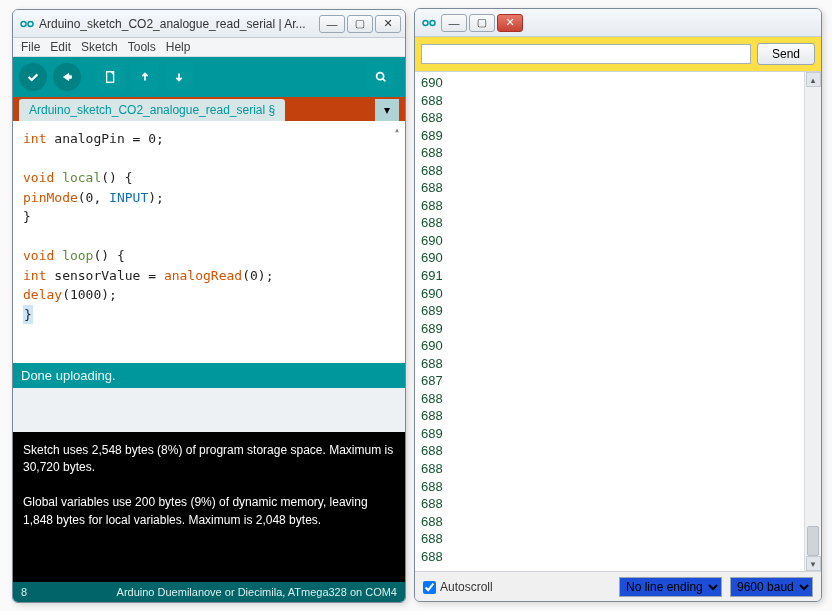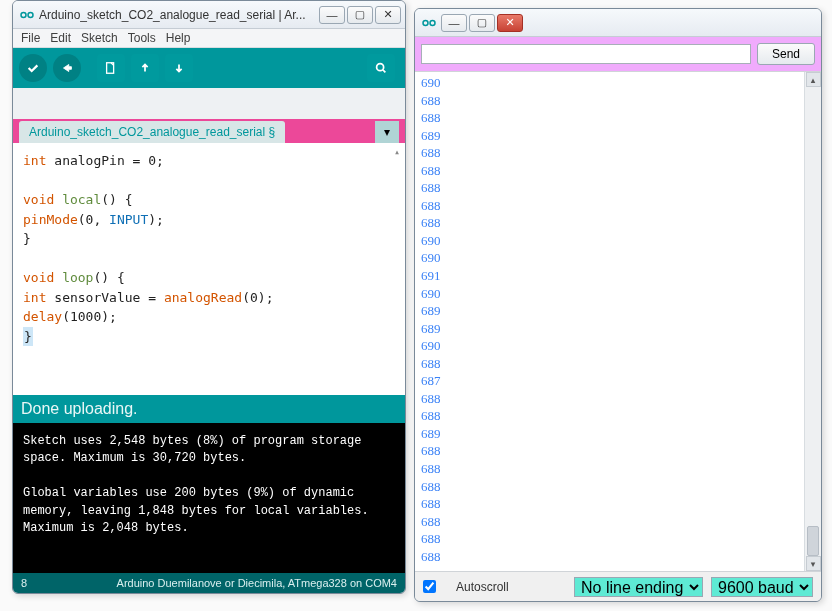--- a/index.html
+++ b/index.html
@@ -73,96 +73,96 @@
   .tbtn {
     width:28px;height:28px;border-radius:14px;
     background:#008184;
     display:flex;align-items:center;justify-content:center;
     margin-right:4px;
   }
   .tbtn.square{ border-radius:4px; background:#009a9e;}
   .toolbar .spacer{flex:1}
   .tbtn svg{width:14px;height:14px;fill:#fff;stroke:#fff}
   .tabbar{
-    background:#ec4899;
+    background:#c2410c;
     display:flex;align-items:flex-end;
-    height:24px;padding:0 0 0 6px;margin-top:31px;
+    height:24px;padding:0 0 0 6px;
   }
   .tab{
     background:#d8e6e7;color:#00979c;
     padding:4px 10px;font-size:12px;border-radius:3px 3px 0 0;
   }
   .tabbar .drop{
     margin-left:auto;width:24px;height:22px;background:#b0d4d5;
     display:flex;align-items:center;justify-content:center;margin-right:6px;
   }
   .editor{
     background:#fff;flex:1;overflow:auto;
     font-family:Consolas,monospace;font-size:13px;
     padding:8px 10px;line-height:1.5;color:#222;position:relative;
   }
   .editor .scroll-ind{position:absolute;right:2px;top:2px;width:12px;height:12px;color:#888;font-size:10px;display:flex;align-items:center;justify-content:center}
   .kw-type{color:#d35400}
   .kw-blue{color:#0f6fb5}
   .kw-green{color:#5f8b3c}
   .statusbar{
-    background:#00979c;color:#e9f7f6;font-size:16px;
+    background:#00979c;color:#e9f7f6;font-size:13px;
     padding:5px 8px;
   }
   .console{
-    background:#000;color:#fff;font-family:Liberation Mono, monospace;font-size:12px;
-    padding:10px;line-height:1.45;height:150px;overflow:hidden;
+    background:#000;color:#fff;font-family:Liberation Sans, sans-serif;font-size:12px;
+    padding:10px;line-height:1.45;height:150px;overflow:hidden;margin-top:44px;
   }
   .footer{
     background:#006468;color:#d9efef;font-size:11px;
     display:flex;align-items:center;padding:2px 8px;height:20px;
   }
   .footer .right{margin-left:auto}
 
   
   .serial-toolbar{
-    background:#f0abfc;padding:6px;display:flex;gap:6px;align-items:center;
+    background:#fde047;padding:6px;display:flex;gap:6px;align-items:center;
     border-bottom:1px solid #d0d4d8;
   }
   .serial-toolbar input{
     flex:1;height:20px;border:1px solid #a7afb8;padding:0 4px;font-size:12px;background:#fff;
   }
   .serial-toolbar button{
     height:22px;padding:0 14px;font-size:12px;border:1px solid #9aa7b3;border-radius:3px;
     background:linear-gradient(#fbfbfb,#e6eaee);cursor:default;
   }
   .serial-body{
     flex:1;background:#fff;overflow:hidden;position:relative;display:flex;
   }
   .serial-body pre{
-    font-family:Liberation Serif, serif;font-size:13px;line-height:1.35;
-    padding:2px 6px;color:#3b82f6;flex:1;
+    font-family:Liberation Sans, sans-serif;font-size:13px;line-height:1.35;
+    padding:2px 6px;color:#14532d;flex:1;
     white-space:pre;
   }
   .serial-scroll{
     width:17px;background:#eef0f2;border-left:1px solid #d8dde1;
     display:flex;flex-direction:column;align-items:center;
   }
   .serial-scroll .arrow{width:15px;height:15px;background:#e2e6ea;border:1px solid #c6ccd2;font-size:9px;display:flex;align-items:center;justify-content:center;color:#555}
   .serial-scroll .track{flex:1;position:relative;width:100%}
   .serial-scroll .thumb{position:absolute;bottom:0;left:2px;right:2px;height:30px;background:#cfd4da;border:1px solid #b6bdc5;border-radius:2px}
   .serial-bottom{
     background:#f0f0f0;border-top:1px solid #d0d4d8;
     display:flex;align-items:center;padding:4px 8px;gap:8px;height:30px;
   }
-  .serial-bottom label{display:flex;align-items:flex-start;gap:20px;font-size:12px;color:#333}
+  .serial-bottom label{display:flex;align-items:flex-end;gap:4px;font-size:12px;color:#333}
   .serial-bottom select{
-    font-size:16px;border:1px solid #9aa7b3;background:#5eead4;height:20px;padding:0 2px;
+    font-size:12px;border:1px solid #9aa7b3;background:#1d4ed8;height:20px;padding:0 2px;
   }
   .serial-bottom .spacer{flex:1}
 </style>
 </head>
 <body>
 
-<div class="window" style="left:12px;top:0;width:394px;height:594px;">
+<div class="window" style="left:12px;top:9px;width:394px;height:594px;">
   <div class="titlebar">
     <span class="arduino-ico">
       <svg viewBox="0 0 32 16">
           <g fill="none" stroke="#00979c" stroke-width="3">
             <circle cx="9" cy="8" r="5"></circle>
             <circle cx="23" cy="8" r="5"></circle>
           </g>
         </svg>
     </span>
     <span class="titletext">Arduino_sketch_CO2_analogue_read_serial | Ar...</span>

